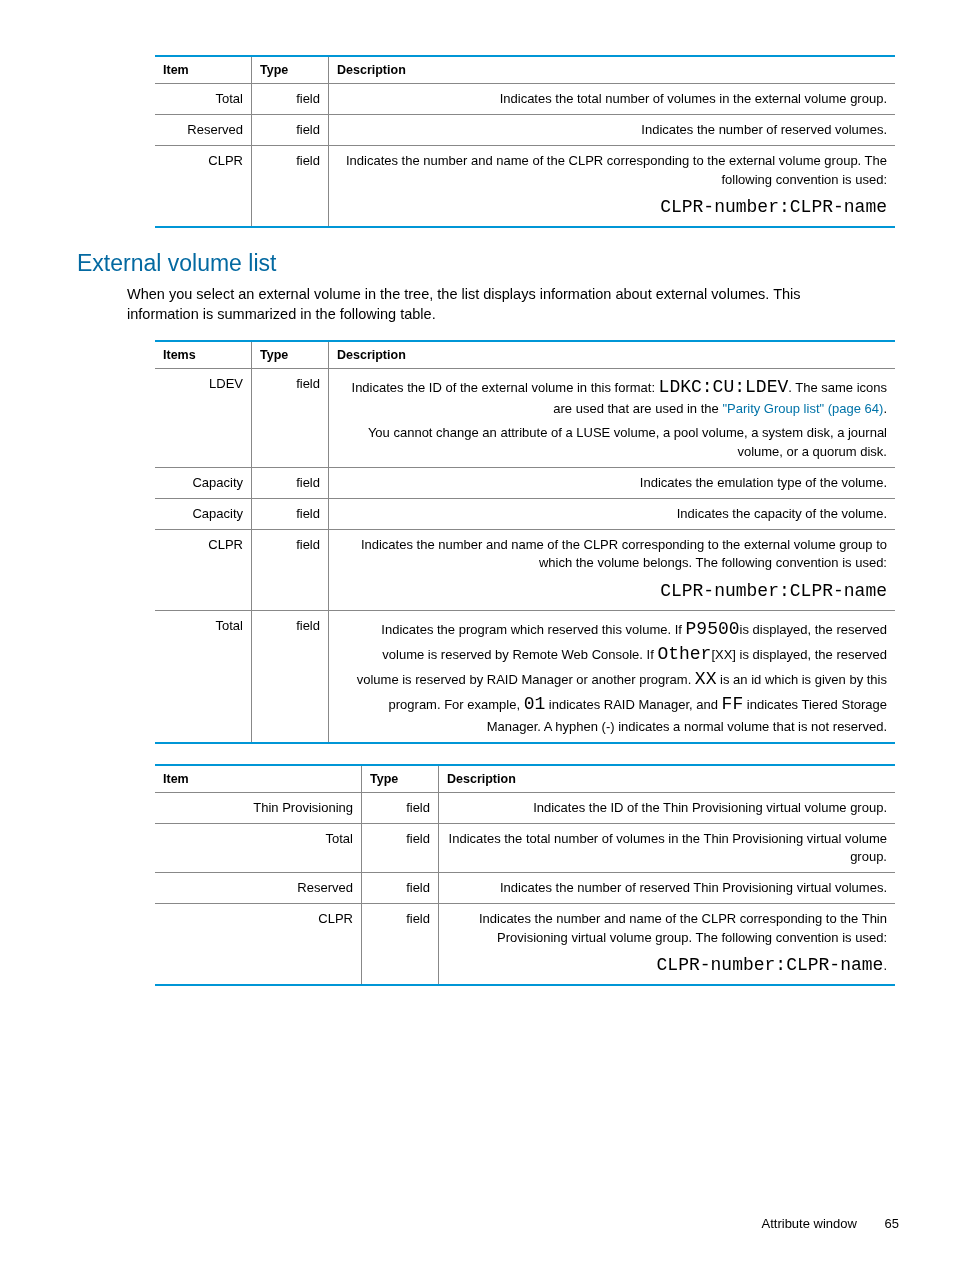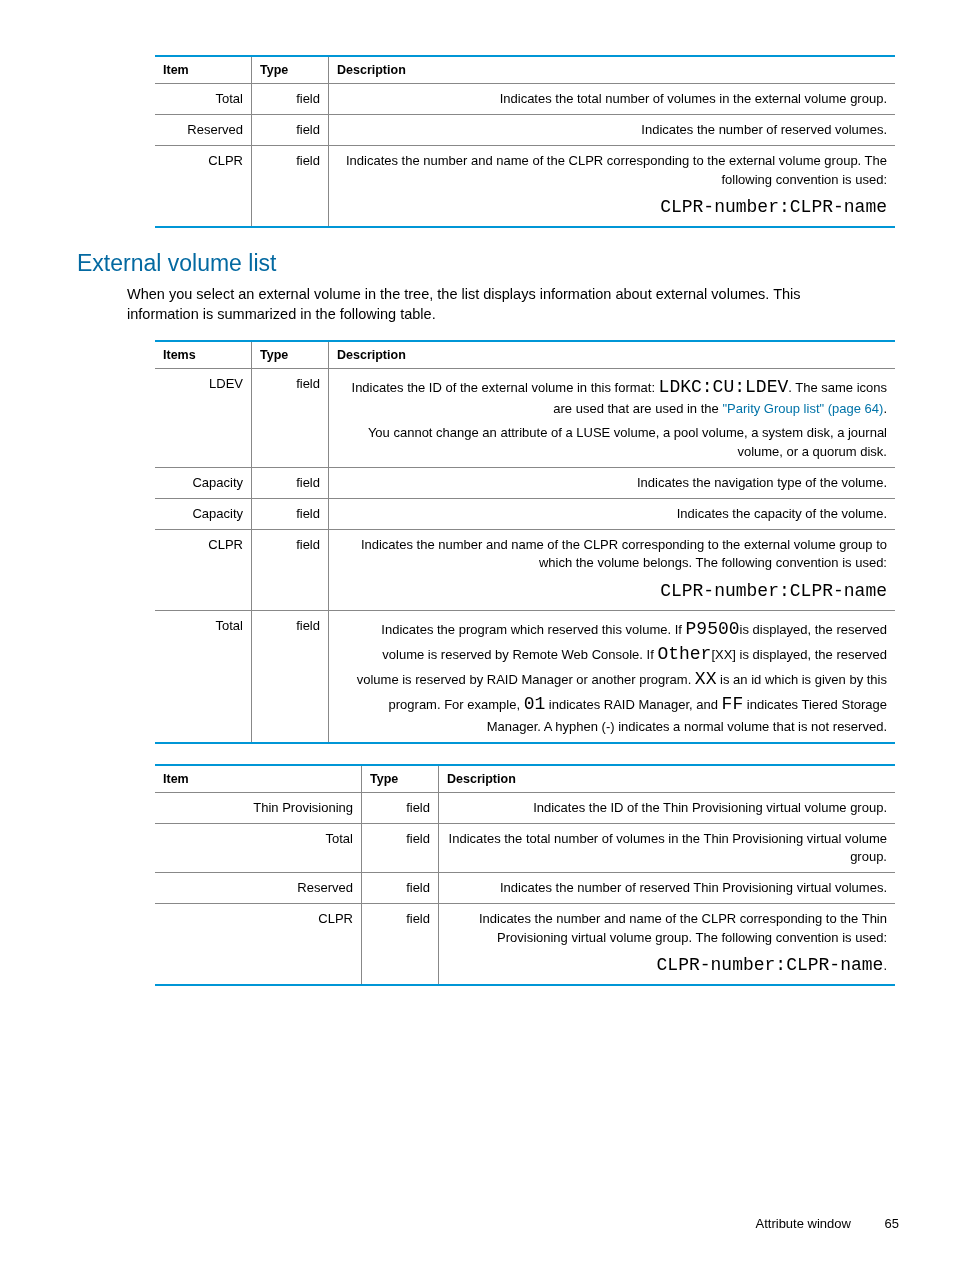--- a/index.html
+++ b/index.html
@@ -59,21 +59,21 @@
   }
   .mono { font-family: Liberation Mono, monospace; font-size: 18px; }
   .link { color: #0073a8; }
   .desc-block { margin-top: 6px; }
   .footer {
     position: absolute;
     bottom: 40px;
     right: 55px;
     font-size: 13px;
   }
-  .footer-title { margin-right: 30px; }
+  .footer-title { margin-right: 24px; }
   .t1-c1 { width: 80px; }
   .t1-c2 { width: 60px; }
   .t3-c1 { width: 190px; }
   .t3-c2 { width: 60px; }
 </style>
 </head>
 <body>
 
 <div class="page">
 
@@ -123,21 +123,21 @@
         <td>LDEV</td>
         <td>field</td>
         <td>
           <span>Indicates the ID of the external volume in this format: </span><span class="mono">LDKC:CU:LDEV</span><span>. The same icons are used that are used in the </span><span class="link">"Parity Group list" (page 64)</span><span>.</span>
           <div class="desc-block">You cannot change an attribute of a LUSE volume, a pool volume, a system disk, a journal volume, or a quorum disk.</div>
         </td>
       </tr>
       <tr>
         <td>Capacity</td>
         <td>field</td>
-        <td>Indicates the navigation type of the volume.</td>
+        <td>Indicates the emulation type of the volume.</td>
       </tr>
       <tr>
         <td>Capacity</td>
         <td>field</td>
         <td>Indicates the capacity of the volume.</td>
       </tr>
       <tr>
         <td>CLPR</td>
         <td>field</td>
         <td>

